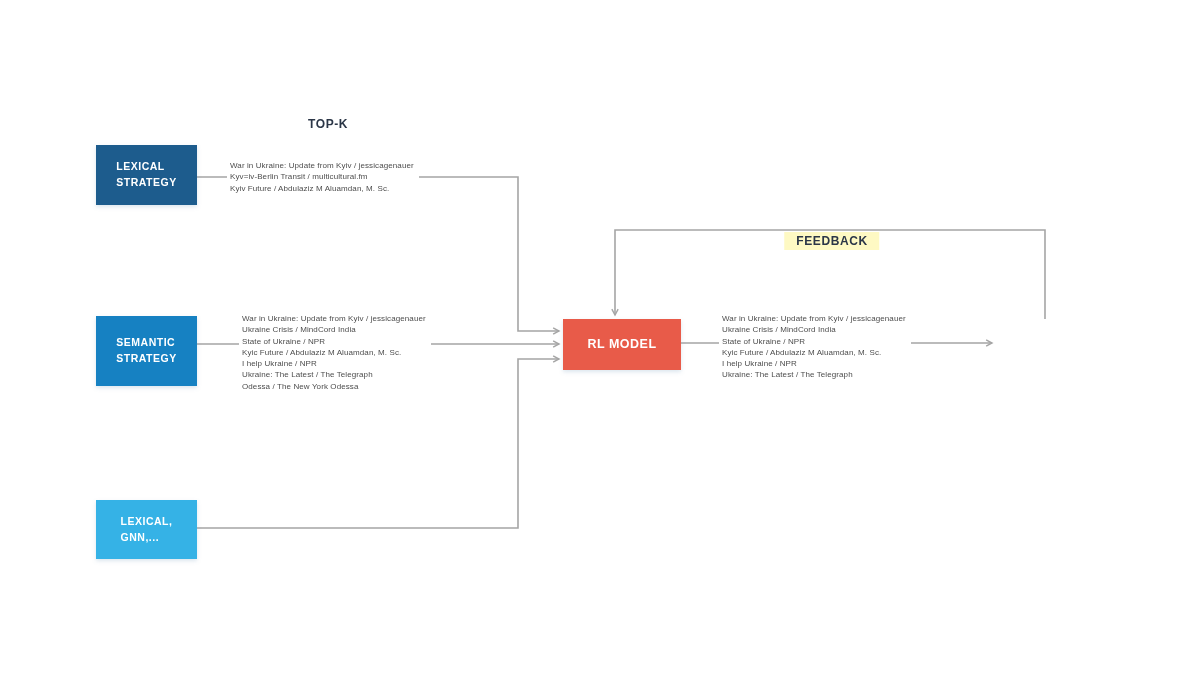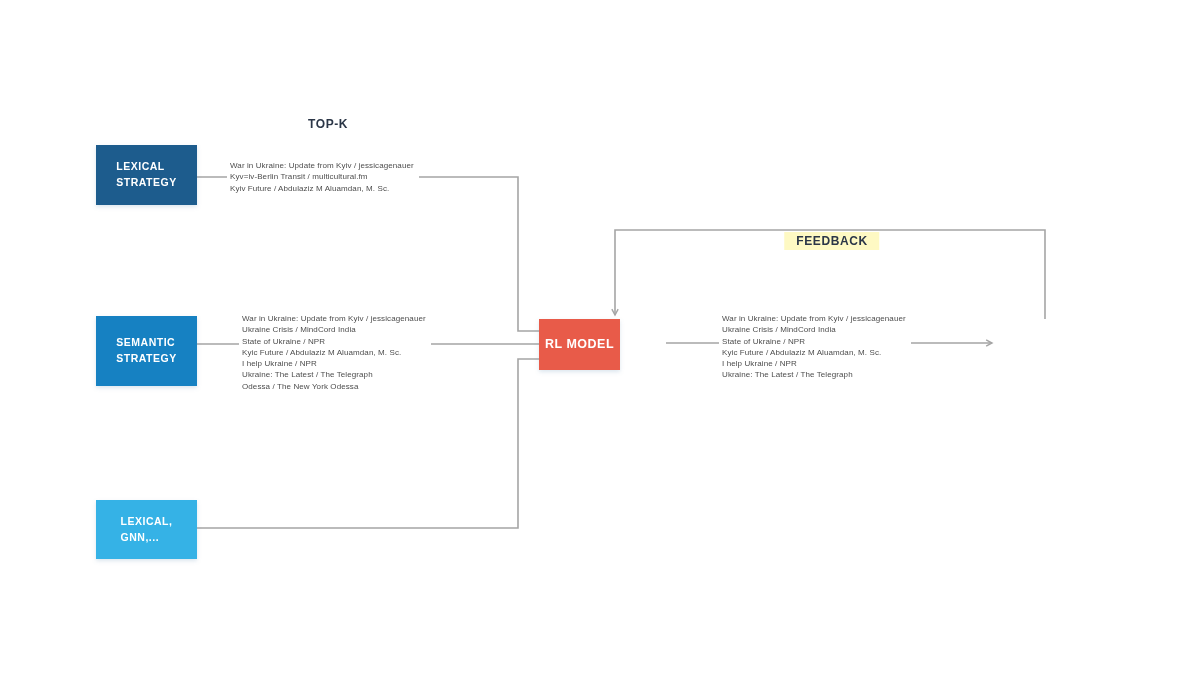--- a/index.html
+++ b/index.html
@@ -65,21 +65,21 @@
     font-weight: 700;
     font-size: 10.5px;
     letter-spacing: 0.5px;
     line-height: 1.5;
     white-space: pre-line;
     box-shadow: 0 2px 4px rgba(120,160,190,0.25);
   }
   .node-lexical      { left: 96px;  top: 145px; width: 101px; height: 60px; }
   .node-semantic     { left: 96px;  top: 316px; width: 101px; height: 70px; }
   .node-memory       { left: 96px;  top: 500px; width: 101px; height: 59px; }
-  .node-rl           { left: 539px; top: 319px; width: 81px; height: 51px; font-size: 12.5px; }
+  .node-rl           { left: 563px; top: 319px; width: 118px; height: 51px; font-size: 12.5px; }
   .node-presentation { left: 996px; top: 318px; width: 99px;  height: 51px; font-size: 11px; letter-spacing: 0.3px; }
 
   .result-list {
     position: absolute;
     background: #ffffff;
     padding: 2px 5px 2px 3px;
     font-size: 8px;
     line-height: 11.3px;
     color: var(--list_text, #4d4d4d);
     letter-spacing: 0.1px;

